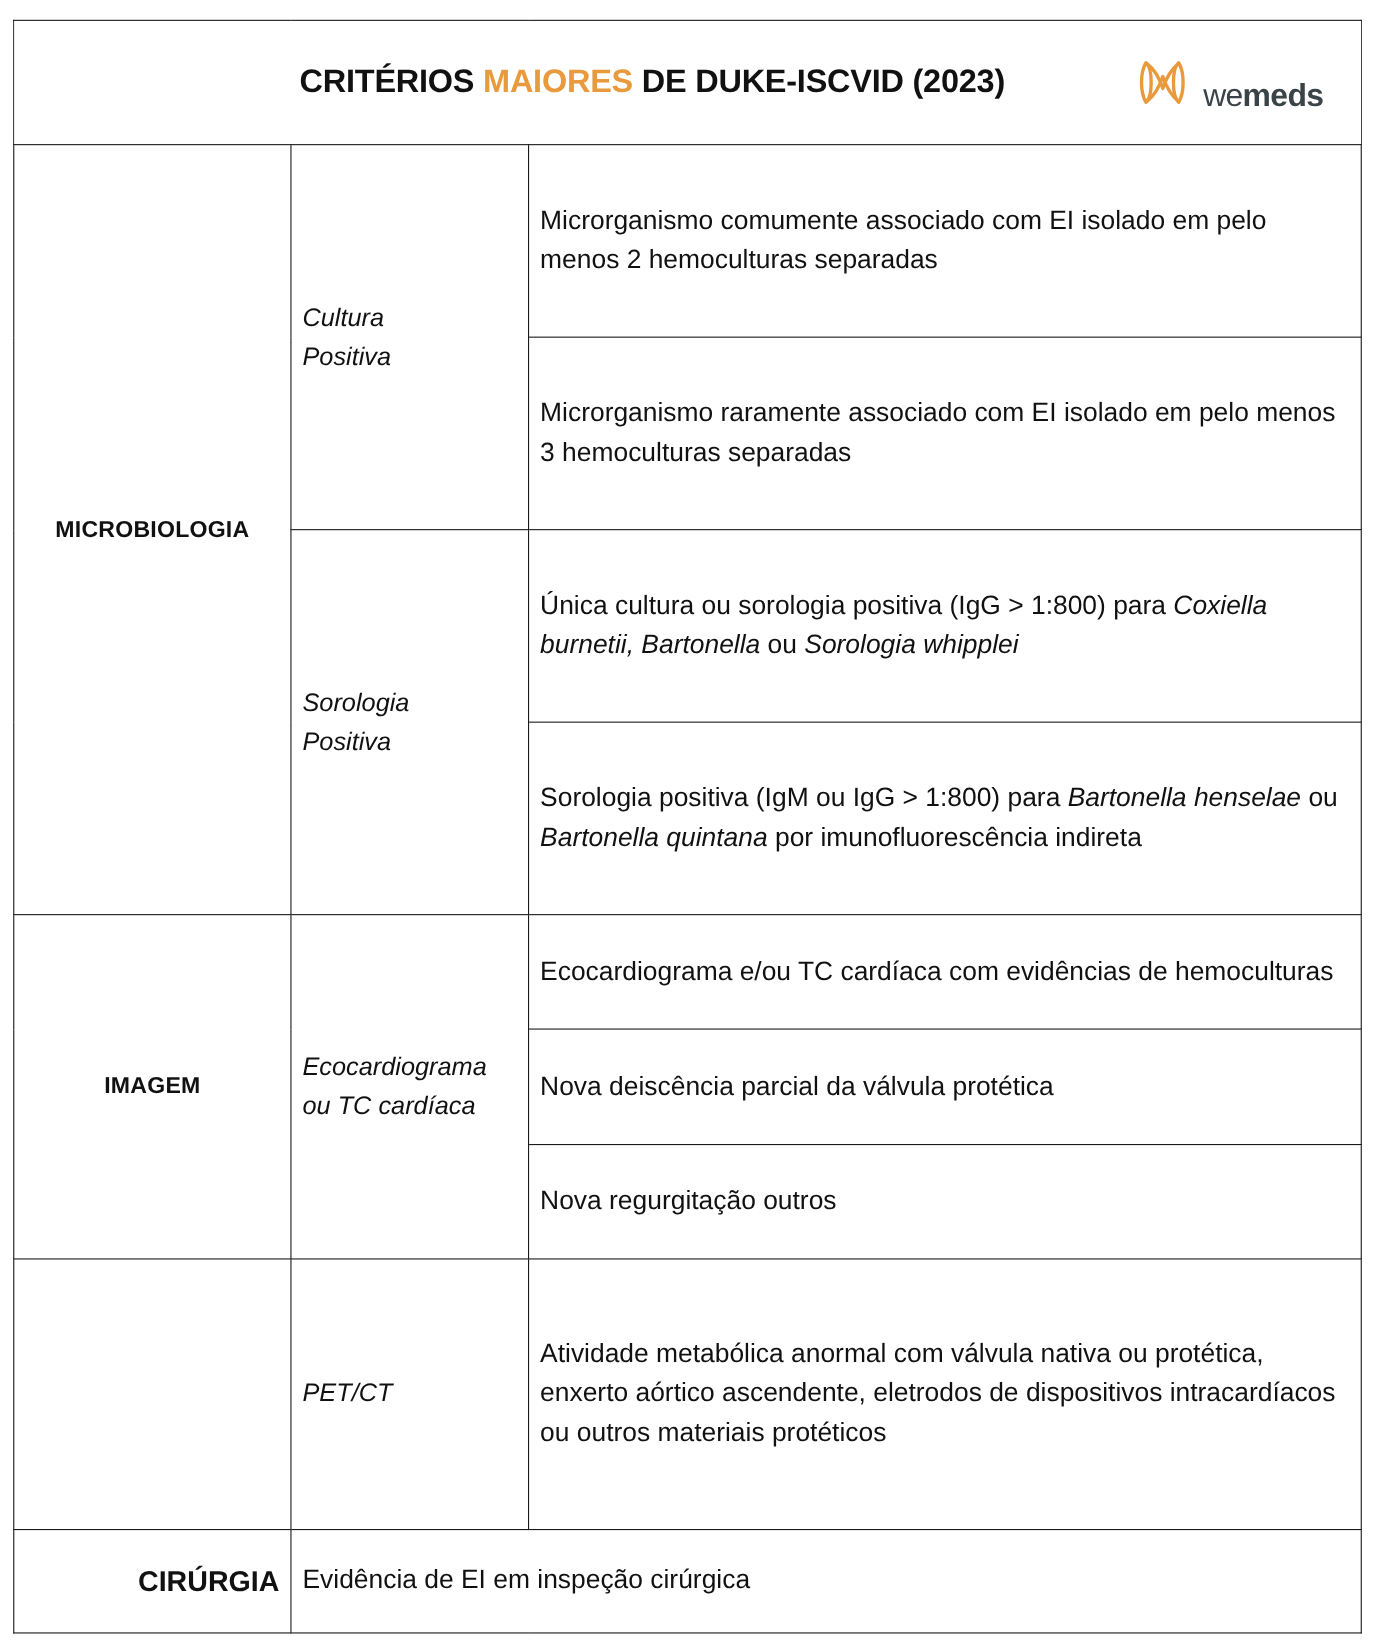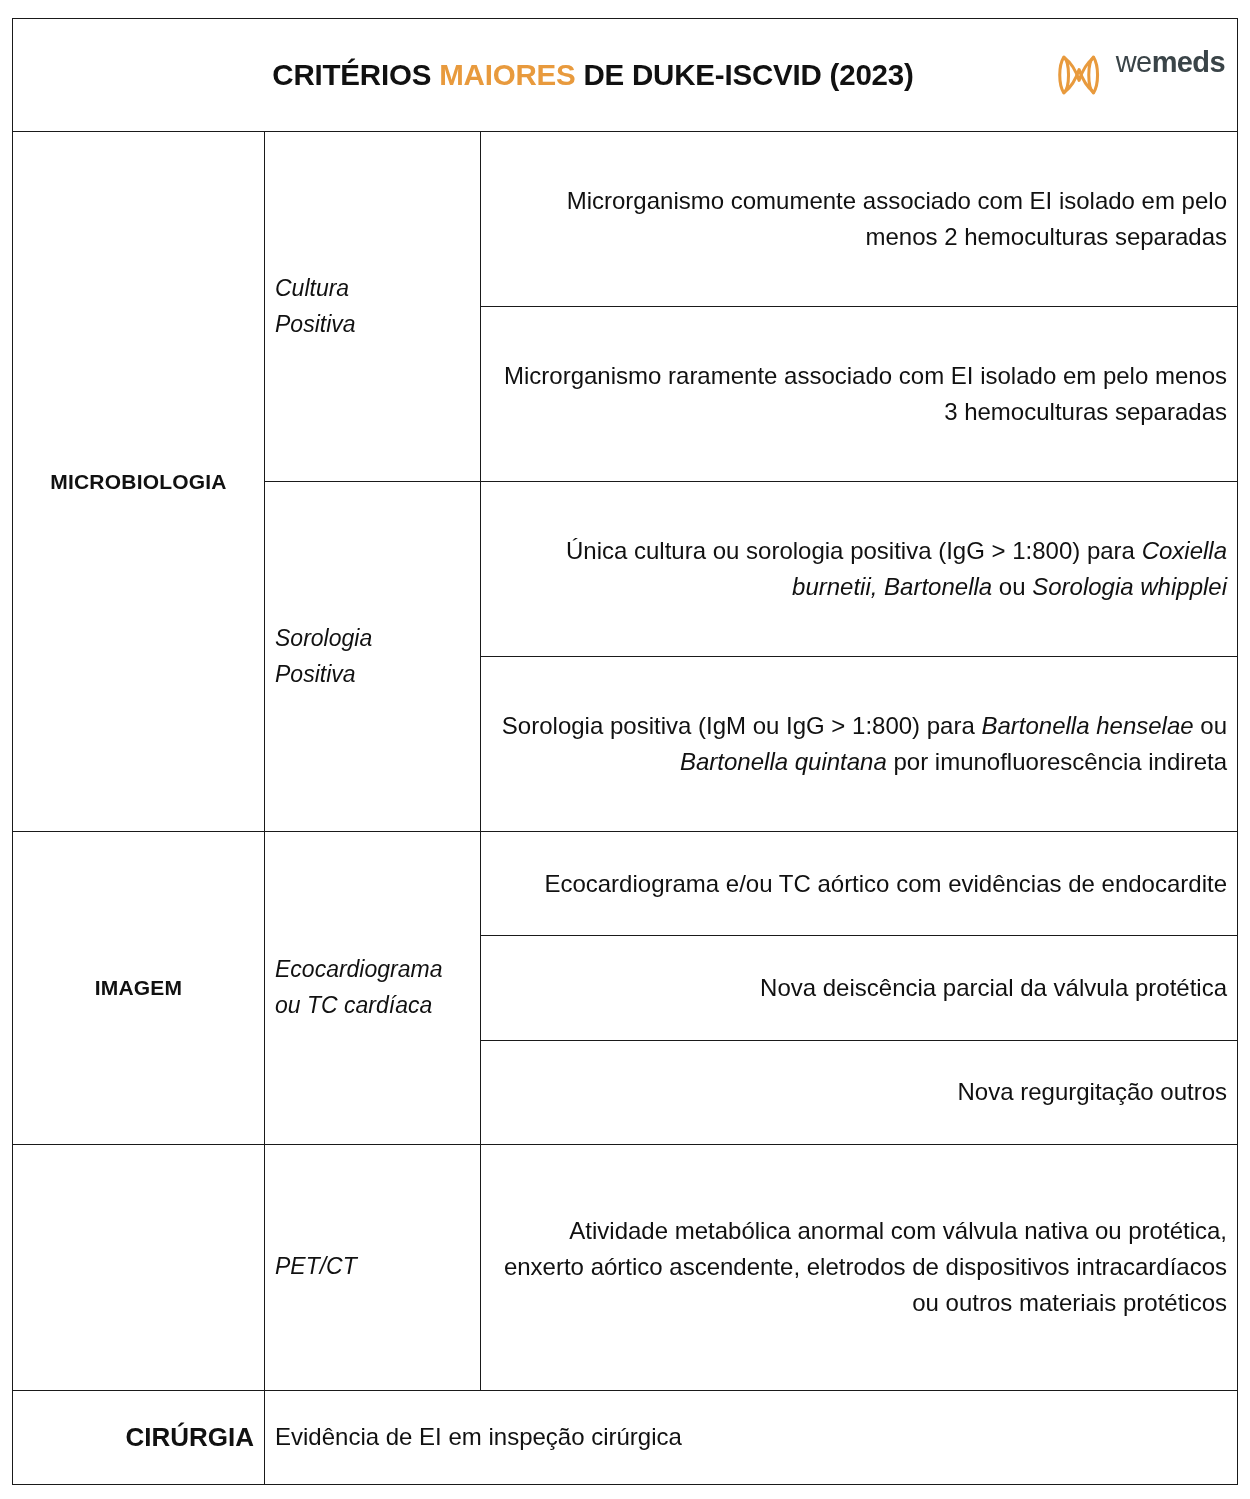--- a/index.html
+++ b/index.html
@@ -67,25 +67,25 @@
     white-space: nowrap;
     color: #111111;
     margin-right: 64px;
   }
   .title-text .accent {
     color: #E89A3D;
   }
 
   .brand {
     position: absolute;
-    right: 2px;
+    right: 24px;
     top: 50%;
     transform: translateY(-50%);
     display: flex;
-    align-items: flex-start;
+    align-items: flex-end;
     gap: 9px;
   }
   .brand-mark {
     width: 54px;
     height: 54px;
     display: block;
   }
   .brand-name {
     font-size: 29px;
     letter-spacing: -0.6px;
@@ -107,21 +107,21 @@
   
   td.sub-cell {
     text-align: left;
     font-style: italic;
     font-size: 23px;
     line-height: 1.55;
   }
 
   
   td.item-cell {
-    text-align: right;
+    text-align: left;
     font-size: 24px;
     line-height: 1.5;
     padding: 14px 22px;
   }
   td.item-cell i { font-style: italic; }
 
   td.empty-cell { }
 
   
   td.final-label {
@@ -190,21 +190,21 @@
       <tr>
         <td class="item-cell"><span>Sorologia positiva (IgM ou IgG &gt; 1:800) para </span><i>Bartonella henselae</i><span> ou </span><i>Bartonella quintana</i><span> por imunofluorescência indireta</span></td>
       </tr>
 
       <tr>
         <td class="group-cell" rowspan="3">IMAGEM</td>
         <td class="sub-cell" rowspan="3">
           <span>Ecocardiograma</span><br>
           <span>ou TC cardíaca</span>
         </td>
-        <td class="item-cell"><span>Ecocardiograma e/ou TC aórtico com evidências de endocardite</span></td>
+        <td class="item-cell"><span>Ecocardiograma e/ou TC cardíaca com evidências de hemoculturas</span></td>
       </tr>
       <tr>
         <td class="item-cell"><span>Nova deiscência parcial da válvula protética</span></td>
       </tr>
       <tr>
         <td class="item-cell"><span>Nova regurgitação outros</span></td>
       </tr>
 
       <tr>
         <td class="empty-cell"></td>

